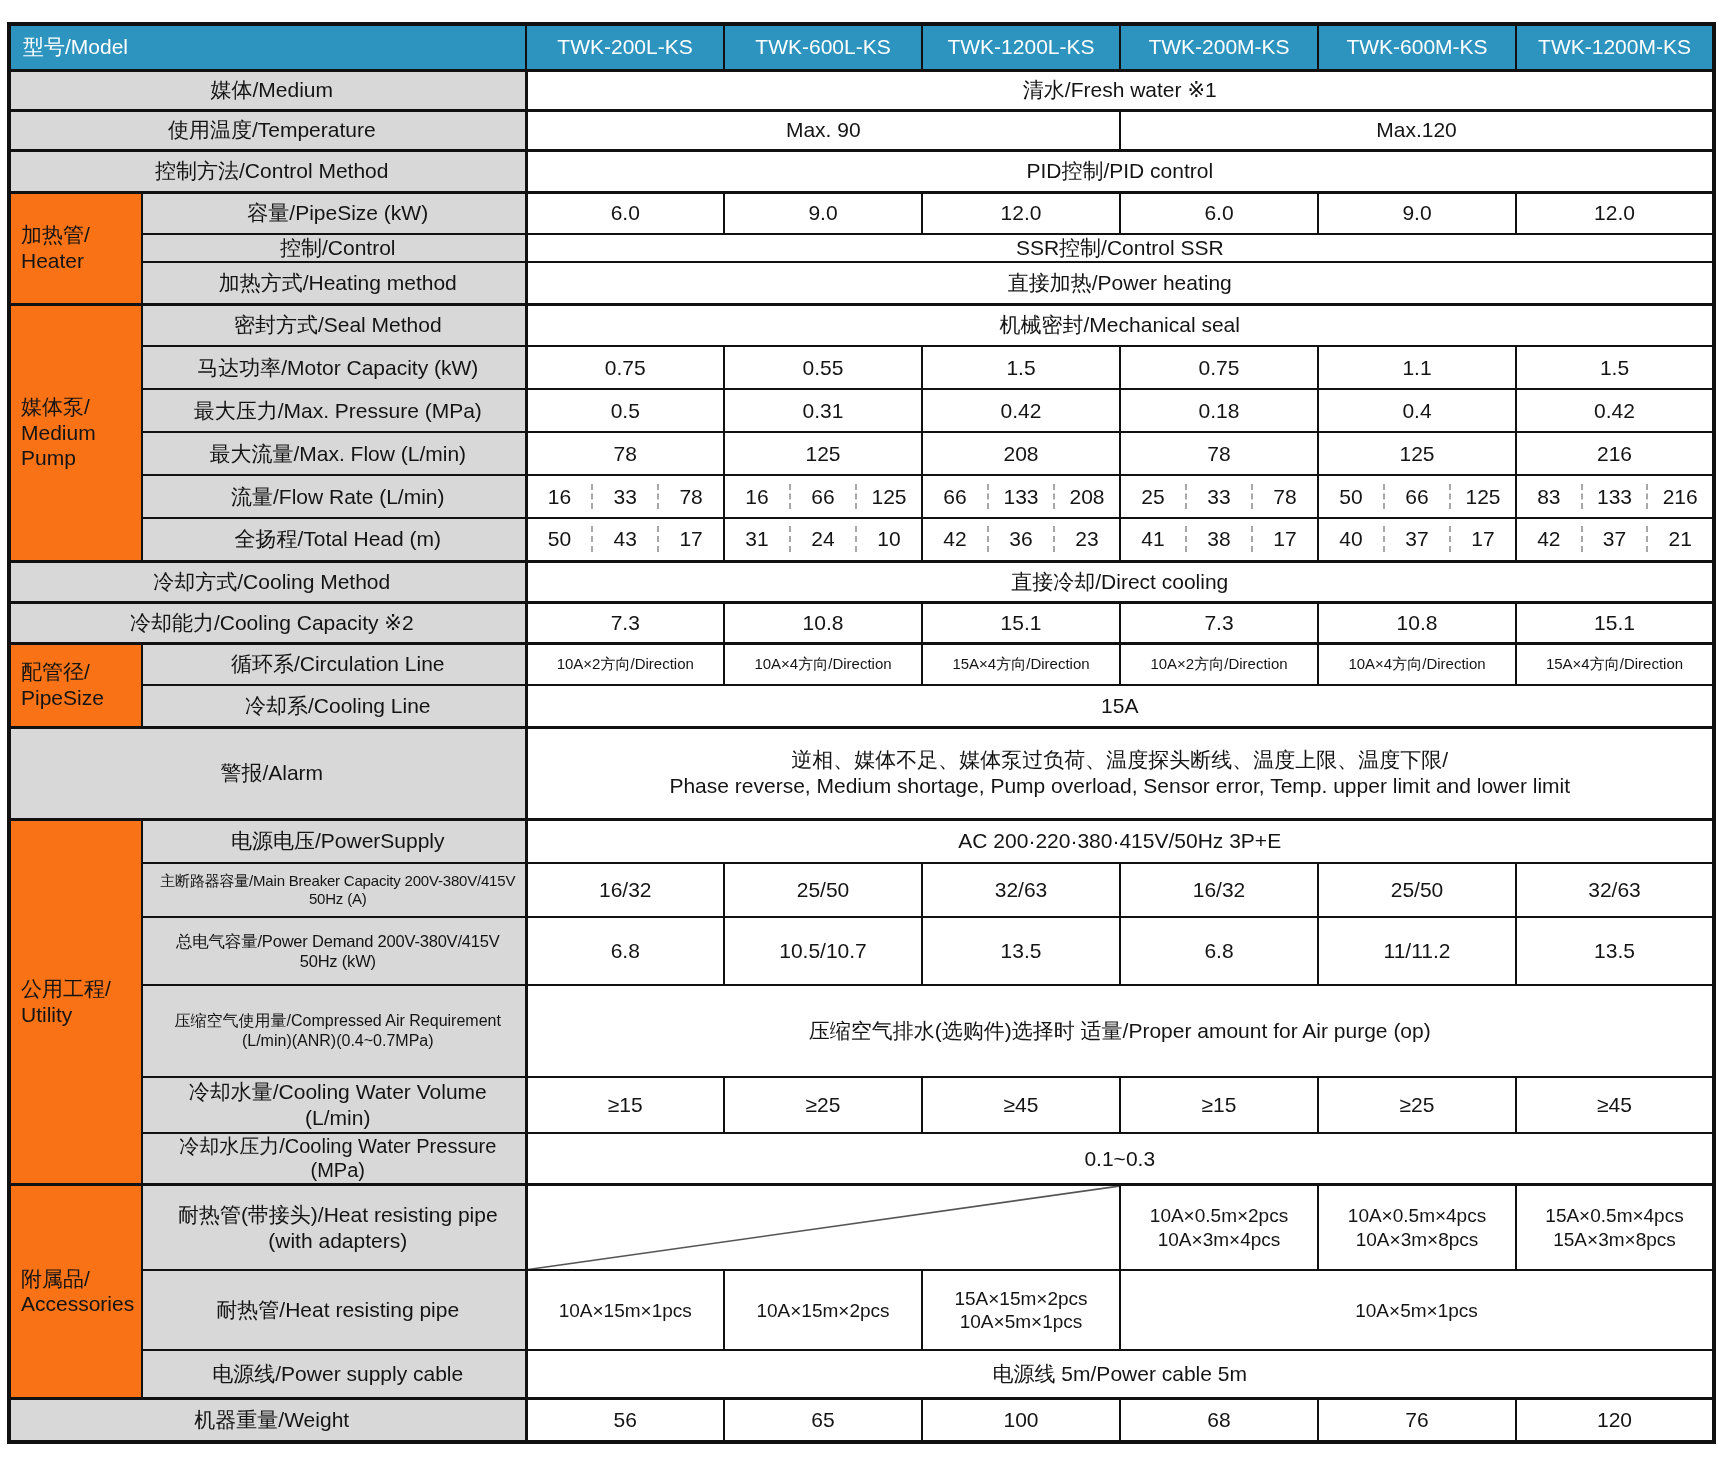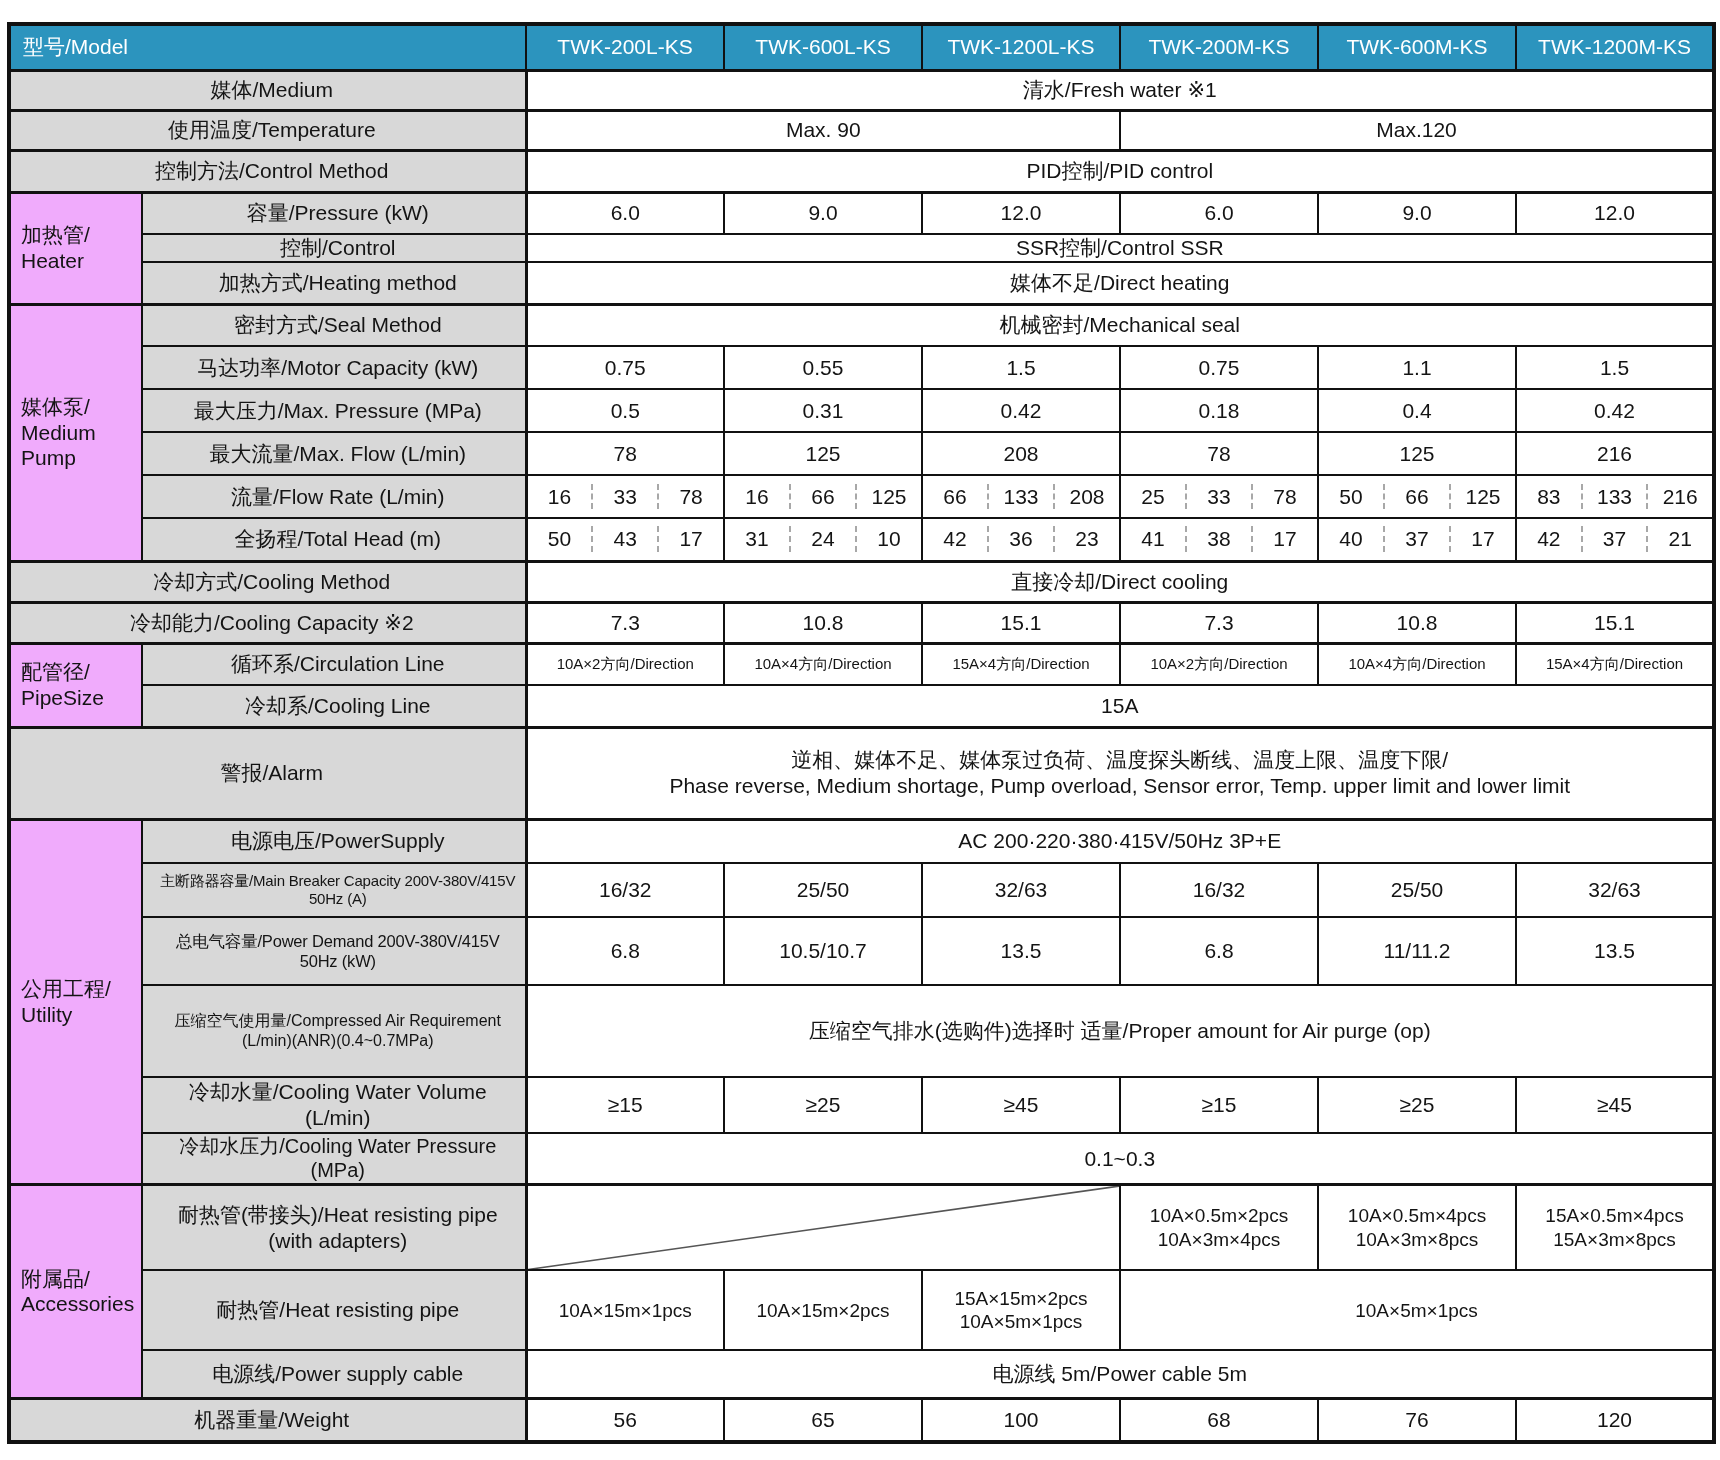--- a/index.html
+++ b/index.html
@@ -3,21 +3,21 @@
 <meta charset="utf-8">
 <style>
   html,body{margin:0;padding:0;background:#fff;}
   body{font-family:"Liberation Sans","DejaVu Sans",sans-serif;color:#141414;}
   .wrap{padding:22px 7px;}
   table{border-collapse:collapse;table-layout:fixed;width:1705px;border:4px solid #111;}
   td{border:2px solid #111;padding:0 4px;text-align:center;vertical-align:middle;
      font-size:21px;line-height:1.22;overflow:hidden;}
   
   td.lab{background:#d8d8d8;text-align:center;padding-left:12px;border-right:3px solid #111;}
-  td.glabel{background:#f0abfc;text-align:left;padding-left:10px;border-bottom:3px solid #111;border-top:3px solid #111;margin-top:20px;}
+  td.glabel{background:#f97316;text-align:left;padding-left:10px;border-bottom:3px solid #111;border-top:3px solid #111;margin-top:20px;}
   tr.sb > td{border-bottom:3px solid #111;}
   td.blue{background:#2c94be;color:#fff;border-color:#111;}
   td.small-lab{font-size:15px;letter-spacing:-0.2px;margin-top:41px;}
   td.mid-lab{font-size:16.5px;letter-spacing:-0.2px;}
   td.sm{font-size:15px;padding:0 2px;}
   td.med{font-size:19px;}
   
   td.triple{padding:0;}
   .trip{display:flex;width:100%;height:100%;align-items:stretch;}
   .trip span{flex:1 1 0;display:flex;align-items:center;justify-content:center;font-size:21px;}
@@ -68,37 +68,37 @@
 <tr class="sb" style="height:42px">
   <td colspan="2" class="lab">控制方法/Control Method</td>
   <td colspan="6">PID控制/PID control</td>
 </tr>
 
 <tr style="height:42px">
   <td rowspan="3" class="glabel two-line">
     <div>加热管/</div>
     <div>Heater</div>
   </td>
-  <td class="lab">容量/Pressure (kW)</td>
+  <td class="lab">容量/PipeSize (kW)</td>
   <td>6.0</td>
   <td>9.0</td>
   <td>12.0</td>
   <td>6.0</td>
   <td>9.0</td>
   <td>12.0</td>
 </tr>
 
 <tr style="height:28px">
   <td class="lab">控制/Control</td>
   <td colspan="6">SSR控制/Control SSR</td>
 </tr>
 
 <tr class="sb" style="height:42px">
   <td class="lab">加热方式/Heating method</td>
-  <td colspan="6">媒体不足/Direct heating</td>
+  <td colspan="6">直接加热/Power heating</td>
 </tr>
 
 <tr style="height:42px">
   <td rowspan="6" class="glabel two-line">
     <div>媒体泵/</div>
     <div>Medium</div>
     <div>Pump</div>
   </td>
   <td class="lab">密封方式/Seal Method</td>
   <td colspan="6">机械密封/Mechanical seal</td>

